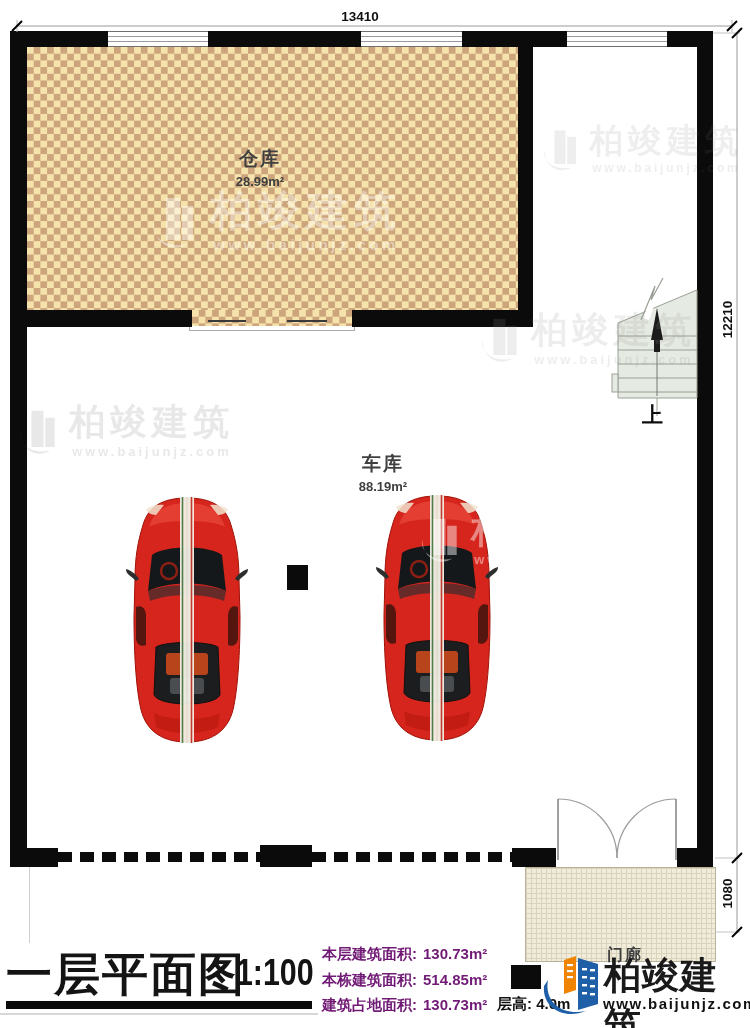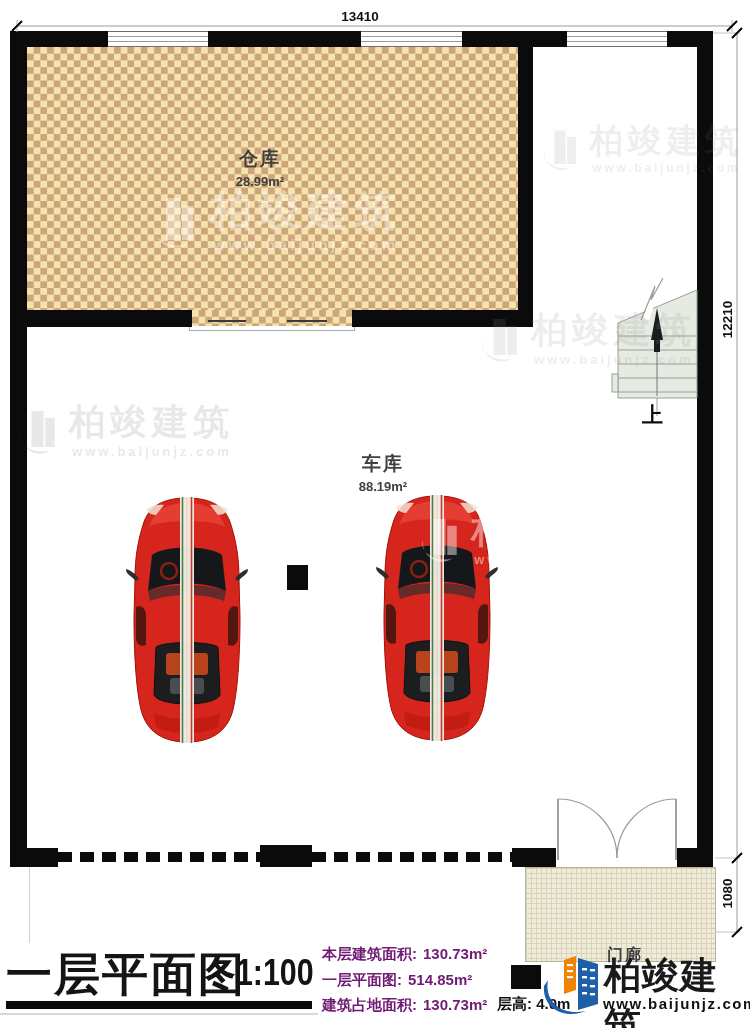--- a/index.html
+++ b/index.html
@@ -228,21 +228,21 @@
       </div>
   </div>
 
   <div class="tb-title">一层平面图</div>
   <div class="tb-scale">1:100</div>
   <div class="tb-bar"></div>
   <div class="tb-line"></div>
 
   <div class="stats">
     <div><span>本层建筑面积:</span><span class="v">130.73m²</span></div>
-    <div><span>一层平面图:</span><span class="v">514.85m²</span></div>
+    <div><span>本栋建筑面积:</span><span class="v">514.85m²</span></div>
     <div><span>建筑占地面积:</span><span class="v">130.73m²</span></div>
   </div>
   <div class="fh">层高: 4.0m</div>
   <div class="blk-sq"></div>
 
   <svg class="abs" style="left:538px;top:950px;z-index:6;" width="72" height="72" viewBox="0 0 72 72">
     <path d="M10,30 C6,52 24,66 48,61 C26,70 4,58 6,36 Z" fill="#1e5fa8"></path>
     <path d="M26,10 L38,6 L38,40 L26,44 Z" fill="#f08300"></path>
     <path d="M40,8 L60,14 L60,54 L40,60 Z" fill="#1e5fa8"></path>
     <g fill="#fff">

